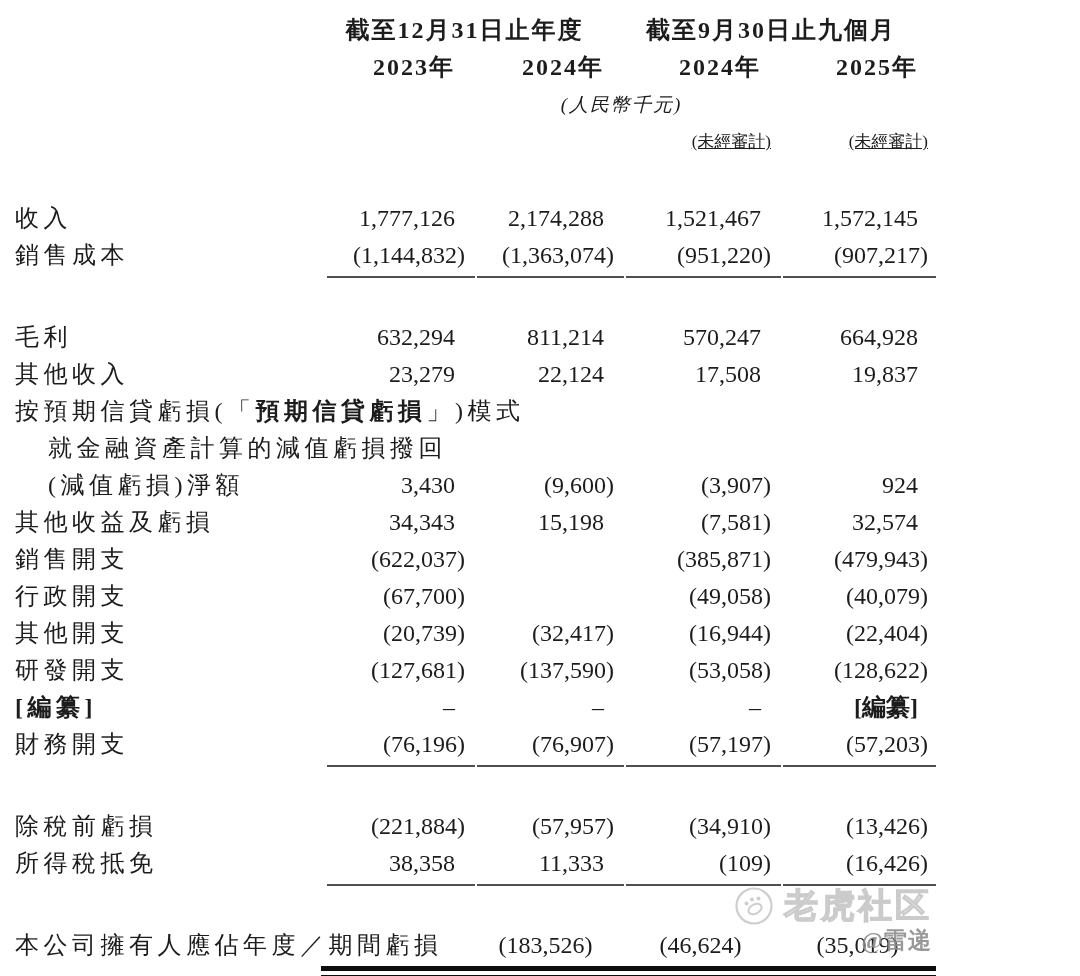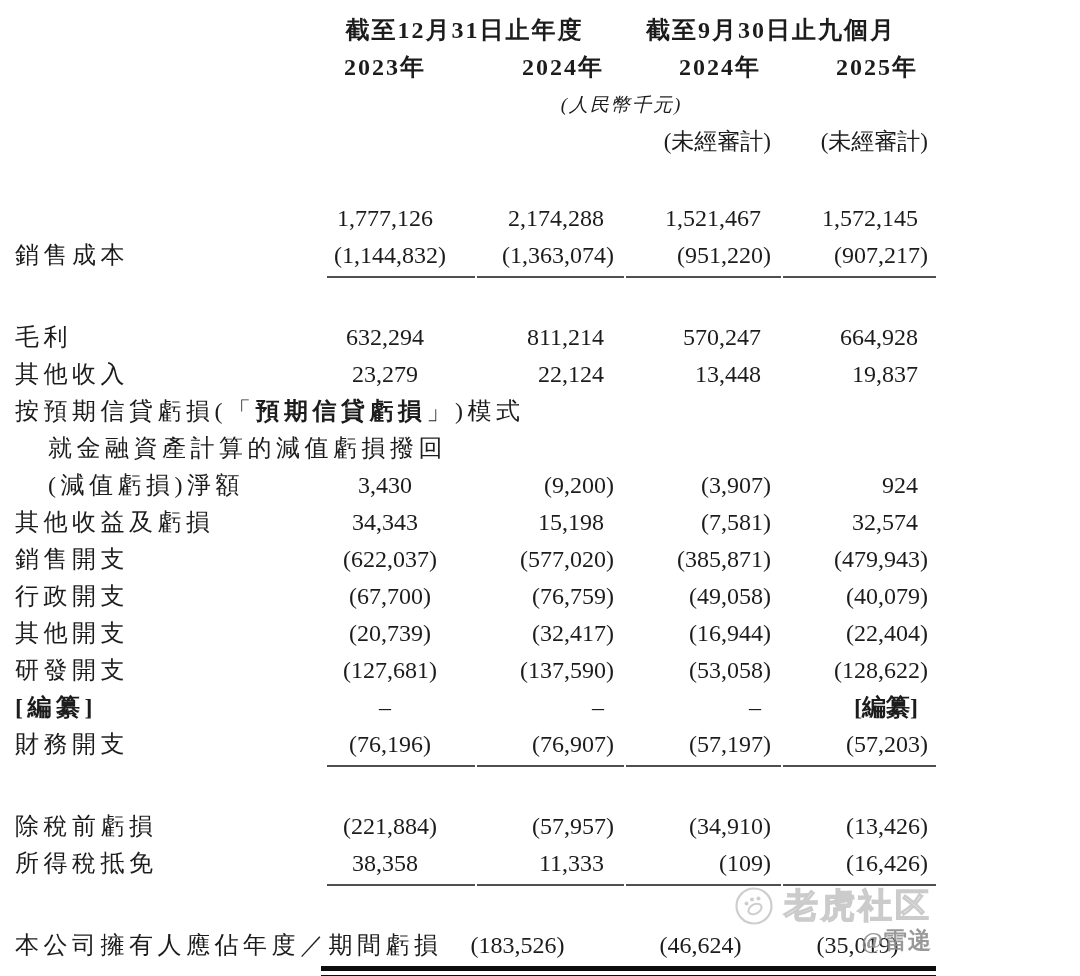--- a/index.html
+++ b/index.html
@@ -40,22 +40,22 @@
   .ghead.g1{grid-column:2 / span 2;}
   .ghead.g2{grid-column:4 / span 2;}
   .year{font-weight:bold;letter-spacing:2px;}
   .unitnote{
     grid-column:2 / span 4;
     text-align:center;
     font-style:italic;
     font-size:19px;
     letter-spacing:2px;
   }
-  .audit{font-size:23px;letter-spacing:0;}
-  .c2{grid-column:2;text-align:center;} .c3{grid-column:3;} .c4{grid-column:4;} .c5{grid-column:5;}
+  .audit{font-size:17px;letter-spacing:0;text-decoration:underline;}
+  .c2{grid-column:2;} .c3{grid-column:3;} .c4{grid-column:4;} .c5{grid-column:5;}
   
   .gap-header{height:40px;}
   .gap{height:36px;}
   
   .rulerow{height:9px;align-items:start;}
   .rule{
     border-top:2px solid #4f4f4f;
     height:0;
     margin:2px -10px 0 12px;
   }
@@ -104,20 +104,21 @@
     <div class="unitnote">(人民幣千元)</div>
   </div>
   <div class="row">
     <div class="num audit c4"><span class="v paren">(未經審計)</span></div>
     <div class="num audit c5"><span class="v paren">(未經審計)</span></div>
   </div>
   <div class="gap-header"></div>
 
   <div id="rows">
       <div class="row">
+        <div class="lbl">收入</div>
         <div class="num c2"><span class="v">1,777,126</span></div>
         <div class="num c3"><span class="v">2,174,288</span></div>
         <div class="num c4"><span class="v">1,521,467</span></div>
         <div class="num c5"><span class="v">1,572,145</span></div>
       </div>
       <div class="row">
         <div class="lbl">銷售成本</div>
         <div class="num c2"><span class="v paren">(1,144,832)</span></div>
         <div class="num c3"><span class="v paren">(1,363,074)</span></div>
         <div class="num c4"><span class="v paren">(951,220)</span></div>
@@ -135,54 +136,52 @@
         <div class="lbl">毛利</div>
         <div class="num c2"><span class="v">632,294</span></div>
         <div class="num c3"><span class="v">811,214</span></div>
         <div class="num c4"><span class="v">570,247</span></div>
         <div class="num c5"><span class="v">664,928</span></div>
       </div>
       <div class="row">
         <div class="lbl">其他收入</div>
         <div class="num c2"><span class="v">23,279</span></div>
         <div class="num c3"><span class="v">22,124</span></div>
-        <div class="num c4"><span class="v">13,448</span></div>
+        <div class="num c4"><span class="v">17,508</span></div>
         <div class="num c5"><span class="v">19,837</span></div>
       </div>
       <div class="row">
         <div class="lbl full"><span>按預期信貸虧損(「</span><span class="bold">預期信貸虧損</span><span>」)模式</span></div>
       </div>
       <div class="row">
         <div class="lbl indent full">就金融資產計算的減值虧損撥回</div>
       </div>
       <div class="row">
         <div class="lbl indent">(減值虧損)淨額</div>
         <div class="num c2"><span class="v">3,430</span></div>
-        <div class="num c3"><span class="v paren">(9,200)</span></div>
+        <div class="num c3"><span class="v paren">(9,600)</span></div>
         <div class="num c4"><span class="v paren">(3,907)</span></div>
         <div class="num c5"><span class="v">924</span></div>
       </div>
       <div class="row">
         <div class="lbl">其他收益及虧損</div>
         <div class="num c2"><span class="v">34,343</span></div>
         <div class="num c3"><span class="v">15,198</span></div>
         <div class="num c4"><span class="v paren">(7,581)</span></div>
         <div class="num c5"><span class="v">32,574</span></div>
       </div>
       <div class="row">
         <div class="lbl">銷售開支</div>
         <div class="num c2"><span class="v paren">(622,037)</span></div>
-        <div class="num c3"><span class="v paren">(577,020)</span></div>
         <div class="num c4"><span class="v paren">(385,871)</span></div>
         <div class="num c5"><span class="v paren">(479,943)</span></div>
       </div>
       <div class="row">
         <div class="lbl">行政開支</div>
         <div class="num c2"><span class="v paren">(67,700)</span></div>
-        <div class="num c3"><span class="v paren">(76,759)</span></div>
         <div class="num c4"><span class="v paren">(49,058)</span></div>
         <div class="num c5"><span class="v paren">(40,079)</span></div>
       </div>
       <div class="row">
         <div class="lbl">其他開支</div>
         <div class="num c2"><span class="v paren">(20,739)</span></div>
         <div class="num c3"><span class="v paren">(32,417)</span></div>
         <div class="num c4"><span class="v paren">(16,944)</span></div>
         <div class="num c5"><span class="v paren">(22,404)</span></div>
       </div>

